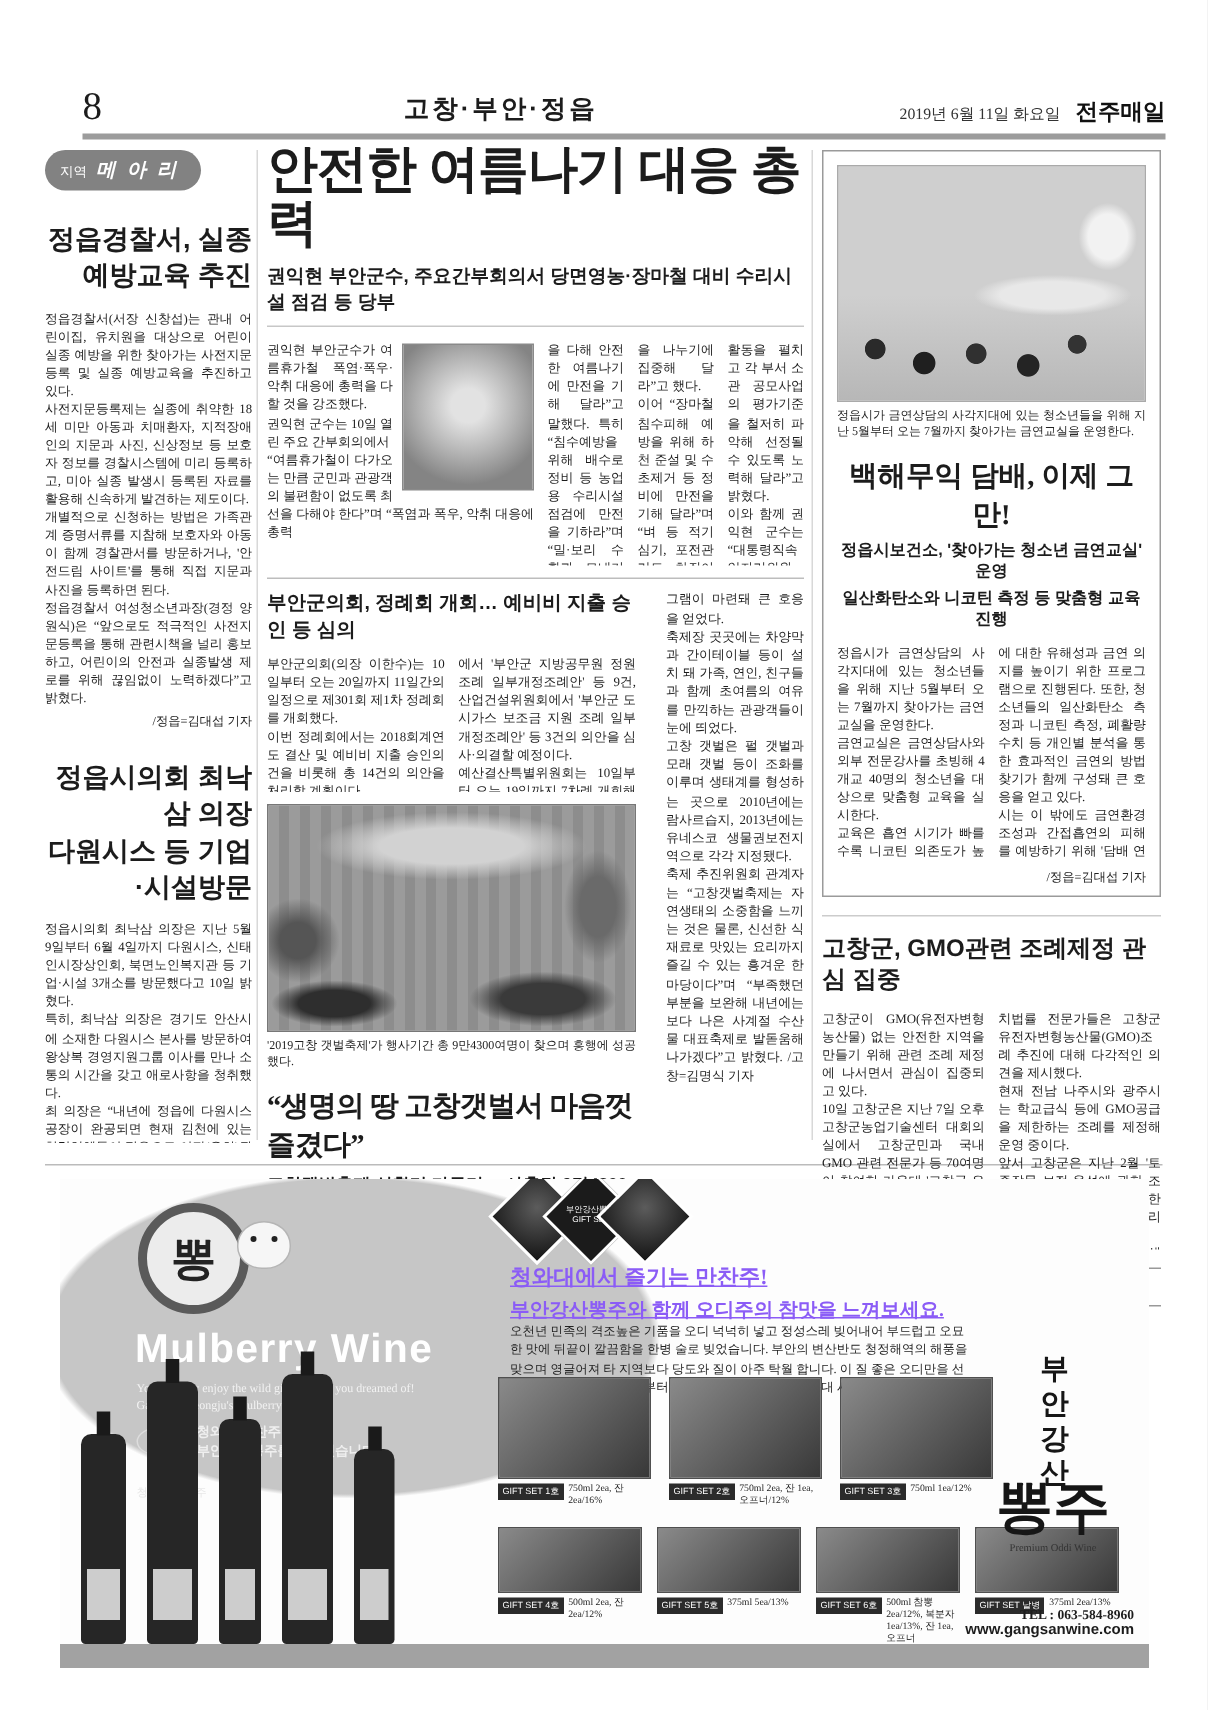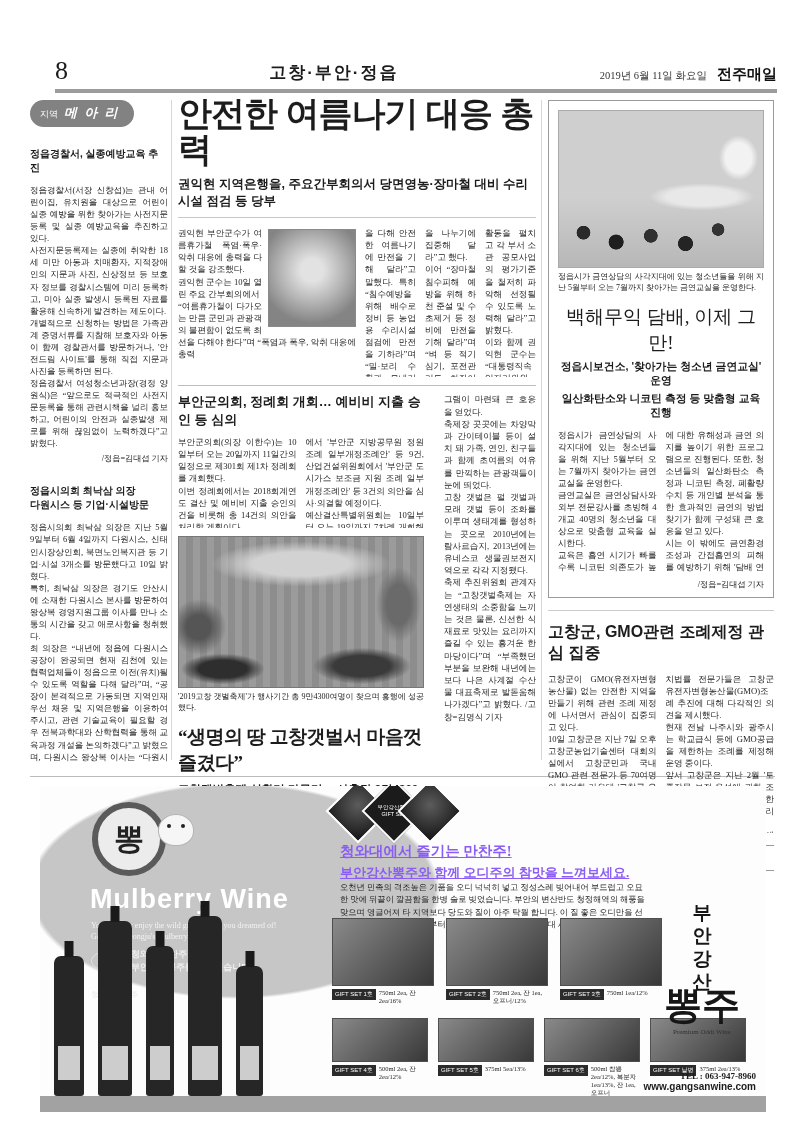--- a/index.html
+++ b/index.html
@@ -17,22 +17,22 @@
   .brand{font-family:"Liberation Sans",sans-serif;font-weight:bold;font-size:15px;color:#111;}
   
   .vr{position:absolute;width:1px;background:#d8d8d8;top:100px;height:660px;}
   .adline{position:absolute;left:30px;right:30px;top:776px;height:1px;background:#bbb;}
   
   .leftcol{position:absolute;left:30px;top:100px;width:138px;height:662px;overflow:hidden;}
   .badge{display:inline-flex;align-items:baseline;gap:6px;background:#828282;color:#fff;
          border-radius:14px;padding:4px 14px 5px 10px;}
   .badge .b1{font-family:"Liberation Sans",sans-serif;font-size:9px;}
   .badge .b2{font-style:italic;font-weight:bold;font-size:13px;letter-spacing:2px;}
-  .l-title{font-family:"Liberation Sans",sans-serif;font-weight:bold;font-size:10px;
-           line-height:1.35;margin:20px 0 10px;}
+  .l-title{font-family:"Liberation Sans",sans-serif;font-weight:bold;font-size:18px;
+           line-height:1.35;margin:20px 0 10px;text-align:right;}
   .l-body{font-size:8.5px;line-height:1.42;margin:0;}
   .byline{font-size:8.2px;text-align:right;margin-top:4px;color:#222;}
   
   .centercol{position:absolute;left:178px;top:96px;width:358px;}
   .headline{font-family:"Liberation Sans",sans-serif;font-weight:800;font-size:34px;
             letter-spacing:-1px;line-height:1.05;margin:0;}
   .subhead{font-family:"Liberation Sans",sans-serif;font-weight:bold;font-size:12.5px;
            margin-top:9px;padding-bottom:7px;border-bottom:1px solid #c7c7c7;}
   .mainbody{display:flex;gap:9px;margin-top:9px;height:150px;overflow:hidden;
             font-size:8.6px;line-height:1.4;}
@@ -68,21 +68,21 @@
   .photo-class{height:156px;border:1px solid #aaa;
     background:
       radial-gradient(circle 11px at 12% 78%,#2a2a2a 60%,rgba(0,0,0,0) 65%),
       radial-gradient(circle 12px at 28% 84%,#1f1f1f 60%,rgba(0,0,0,0) 65%),
       radial-gradient(circle 11px at 45% 80%,#303030 60%,rgba(0,0,0,0) 65%),
       radial-gradient(circle 12px at 62% 85%,#242424 60%,rgba(0,0,0,0) 65%),
       radial-gradient(circle 10px at 78% 76%,#333 60%,rgba(0,0,0,0) 65%),
       radial-gradient(ellipse 70px 18px at 70% 55%,#e8e8e8 50%,rgba(0,0,0,0) 75%),
       radial-gradient(ellipse 26px 30px at 88% 30%,#f2f2f2 50%,rgba(0,0,0,0) 75%),
       linear-gradient(#cfcfcf 55%,#b7b7b7);}
-  .r-title{font-size:19px;font-weight:normal;text-align:center;margin:10px 0 4px;}
+  .r-title{font-size:19px;font-weight:bold;text-align:center;margin:10px 0 4px;}
   .r-sub{font-family:"Liberation Sans",sans-serif;font-weight:bold;font-size:10.8px;
          text-align:center;margin-top:4px;}
   .h-smoke{height:146px;margin-top:9px;}
   .gmo{border-top:1px solid #ccc;margin-top:12px;padding-top:11px;}
   .gmo-title{font-family:"Liberation Sans",sans-serif;font-weight:bold;font-size:16px;margin:0 0 9px;}
   .h-gmo{height:160px;}
   .homefooter{margin-top:12px;border-top:1px solid #999;border-bottom:1px solid #999;
               padding:5px 0;display:flex;justify-content:center;gap:14px;font-size:10px;}
   .homefooter .hf1{font-weight:bold;}
   
@@ -174,21 +174,21 @@
     </h3>
     <p class="l-body jt prelines">정읍시의회 최낙삼 의장은 지난 5월 9일부터 6월 4일까지 다원시스, 신태인시장상인회, 북면노인복지관 등 기업·시설 3개소를 방문했다고 10일 밝혔다.
 특히, 최낙삼 의장은 경기도 안산시에 소재한 다원시스 본사를 방문하여 왕상복 경영지원그룹 이사를 만나 소통의 시간을 갖고 애로사항을 청취했다.
 최 의장은 “내년에 정읍에 다원시스 공장이 완공되면 현재 김천에 있는 협력업체들이 정읍으로 이전(유치)될 수 있도록 역할을 다해 달라”며, “공장이 본격적으로 가동되면 지역인재 우선 채용 및 지역은행을 이용하여 주시고, 관련 기술교육이 필요할 경우 전북과학대와 산학협력을 통해 교육과정 개설을 논의하겠다”고 밝혔으며, 다원시스 왕상복 이사는 “다원시스는 장기계획으로 정읍을 메인 생산 공장으로 김천을 유지보수 공장으로 구상 중이니 시에서는 정읍공장의 인력수급과 거주문제를 챙겨 달라”고 요청했으며, 이에 최 의장은 적극적인 협조를 약속했다.
 또한, 신태인시장상인회장(이훈)과의 간담회에서 최 의장은 신태인은 소재지(신흥철물~신태인초등학교) 도로 확장 민원이 가장 많은데 집행부에 건의서를 작성, 전달하면 의회에서 수시로 진행상황을 점검해 처리될 수 있도록 노력 하겠다고 했고, 북부노인복지관장(유두희)과의 만남에서는 복지관의 식당과 사무실 공간이 많이 협소한데 복지관 내 여성회관을 리모델링하는 것과 신축하는 것을 비교 후 예산의 건전성과 효율성을 따져 추진할 수 있도록 검토하겠다고 말했다.</p>
     
   </div>
 
   <div class="centercol">
     <h1 class="headline">안전한 여름나기 대응 총력</h1>
-    <div class="subhead">권익현 지역은행을, 주요간부회의서 당면영농·장마철 대비 수리시설 점검 등 당부</div>
+    <div class="subhead">권익현 부안군수, 주요간부회의서 당면영농·장마철 대비 수리시설 점검 등 당부</div>
 
     <div class="mainbody jt">
       <div class="m12">
         <div class="portrait"></div>
         <p class="prelines">권익현 부안군수가 여름휴가철 폭염·폭우·악취 대응에 총력을 다할 것을 강조했다.
 권익현 군수는 10일 열린 주요 간부회의에서</p>
         <p class="prelines">“여름휴가철이 다가오는 만큼 군민과 관광객의 불편함이 없도록 최선을 다해야 한다”며 “폭염과 폭우, 악취 대응에 총력</p>
       </div>
       <p class="mcol prelines">을 다해 안전한 여름나기에 만전을 기해 달라”고 말했다. 특히 “침수예방을 위해 배수로 정비 등 농업용 수리시설 점검에 만전을 기하라”며 “밀·보리 수확과 모내기 등 당면영농 준비도 차질이 없도록 농가지도에 노력해 달라”고 당부했다.
 또 권익현 군수는 “내년도 국가예산 400여건 확보를 위해 신규사업 발굴 및 공모사업 등에 총력을 기울여 달라”며 “중앙부처 방문설명 등 적극적인 마음</p>
@@ -372,18 +372,18 @@
       </div>
     </div>
 
     <div class="ad-calli">
       <div class="cv">부안강산</div>
       <div class="cb">뽕주</div>
       <div class="cs">Premium Oddi Wine</div>
     </div>
 
     <div class="ad-contact">
-      <div class="tel">TEL : 063-947-8960</div>
+      <div class="tel">TEL : 063-584-8960</div>
       <div class="url">www.gangsanwine.com</div>
     </div>
   </div>
 
 </div>
 
 </body></html>

